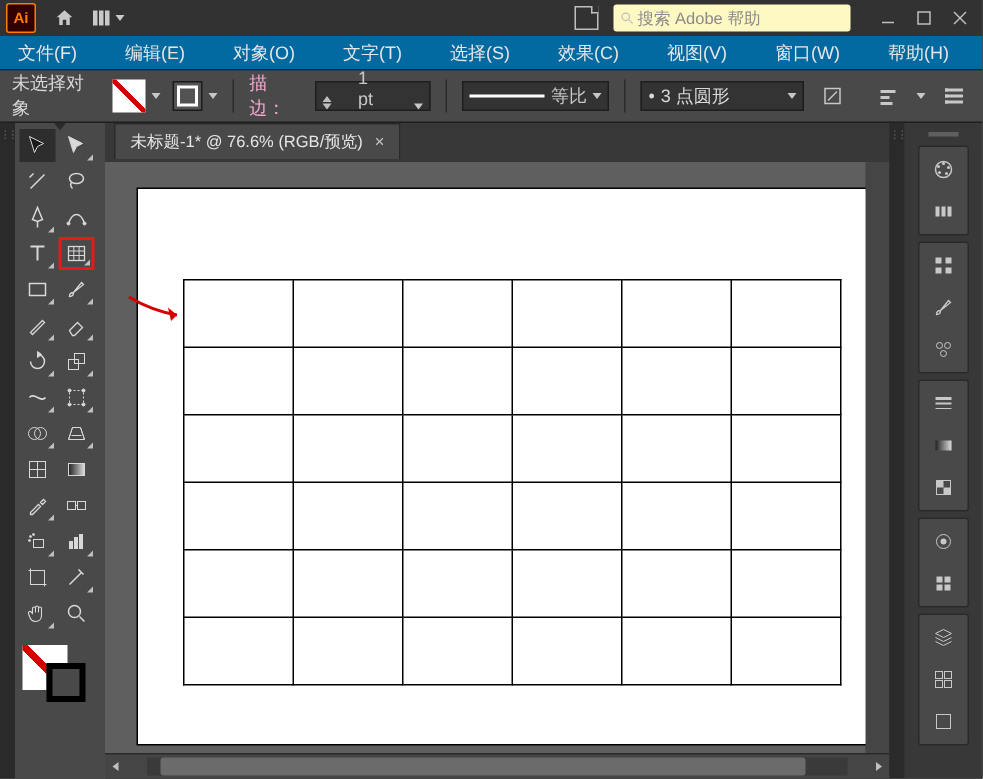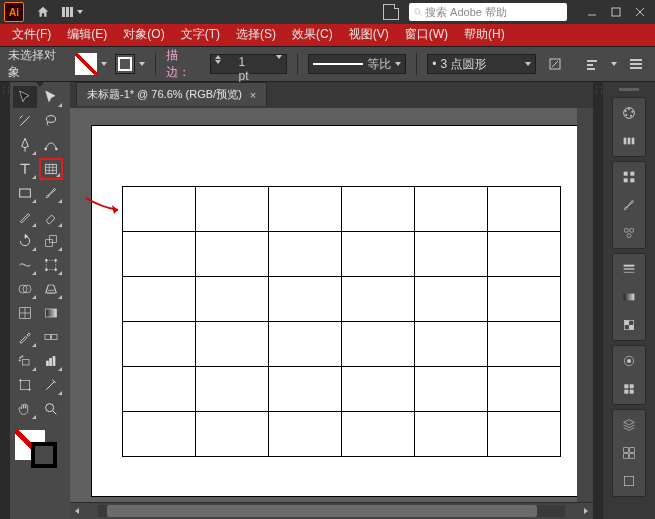--- a/index.html
+++ b/index.html
@@ -9,40 +9,40 @@
   .ai-logo{width:18px;height:18px;background:#310000;border:1px solid #ff7c00;display:flex;align-items:center;justify-content:center;color:#ff7c00;font-weight:bold;font-size:10px;border-radius:2px}
   .home-icon{width:18px;height:18px;display:flex;align-items:center;justify-content:center}
   .home-icon svg{width:14px;height:14px;fill:#c8c8c8}
   .arrange{height:18px;display:flex;align-items:center;gap:2px;color:#c8c8c8}
   .arrange .bars{display:flex;flex-direction:row;gap:1px}
   .arrange .bars span{width:3px;height:10px;background:#c8c8c8;display:block}
   .arrange .tri{width:0;height:0;border-left:3px solid transparent;border-right:3px solid transparent;border-top:4px solid #c8c8c8;margin-left:2px}
   .titlebar .spacer{flex:1}
   .doc-icon{width:14px;height:14px;border:1px solid #bfbfbf;position:relative}
   .doc-icon:before{content:"";position:absolute;right:-1px;top:-1px;width:4px;height:4px;background:#323232;border-left:1px solid #bfbfbf;border-bottom:1px solid #bfbfbf}
-  .search-box{display:flex;align-items:center;background:#ffffff;height:18px;padding:0 4px;border-radius:2px;gap:2px;width:150px}
+  .search-box{display:flex;align-items:center;background:#fef9c3;height:18px;padding:0 4px;border-radius:2px;gap:2px;width:150px}
   .search-box svg{width:10px;height:10px;fill:#bfbfbf}
   .search-box span{color:#8a8a8a;font-size:11px}
   .winbtns{display:flex;gap:2px;margin-left:4px}
   .winbtn{width:22px;height:16px;display:flex;align-items:center;justify-content:center;color:#bfbfbf;font-size:10px}
   .winbtn svg{width:12px;height:12px;stroke:#bfbfbf;fill:none;stroke-width:1}
   
-  .menubar{height:22px;background:#b91c1c;display:flex;padding:0 6px;gap:4px;border-bottom:1px solid #1e1e1e}
+  .menubar{height:22px;background:#0369a1;display:flex;align-items:center;padding:0 6px;gap:20px;border-bottom:1px solid #1e1e1e}
   .menuitem{padding:2px 6px;color:#e6e6e6;font-size:12px;cursor:default}
   
   .ctrlbar{height:34px;background:#494949;display:flex;align-items:center;gap:8px;padding:0 8px;border-bottom:1px solid #1e1e1e}
   .noselection{color:#d8d8d8}
   .swatch{width:22px;height:22px;background:#fff;position:relative}
   .swatch:after{content:"";position:absolute;inset:0;background:linear-gradient(to top right,transparent 45%,#d40000 45%,#d40000 55%,transparent 55%)}
   .tri{width:0;height:0;border-left:3px solid transparent;border-right:3px solid transparent;border-top:4px solid #c8c8c8}
   .strokebox{width:18px;height:18px;border:1px solid #1a1a1a;display:flex;align-items:center;justify-content:center;background:#535353}
   .strokebox .inner{width:10px;height:10px;border:2px solid #fff;background:#535353}
   .lbl{color:#f9a8d4}
   .divv{width:1px;height:22px;background:#2b2b2b;margin:0 2px}
-  .numbox{height:18px;background:#333;border:1px solid #1e1e1e;display:flex;align-items:flex-start;padding:0 4px;gap:18px}
+  .numbox{height:18px;background:#333;border:1px solid #1e1e1e;display:flex;align-items:flex-end;padding:0 4px;gap:18px}
   .numbox .ud{display:flex;flex-direction:column;gap:1px}
   .numbox .ud .t{width:0;height:0;border-left:3px solid transparent;border-right:3px solid transparent;border-bottom:4px solid #bfbfbf}
   .numbox .ud .b{width:0;height:0;border-left:3px solid transparent;border-right:3px solid transparent;border-top:4px solid #bfbfbf}
   .seg{display:flex;align-items:center;gap:4px}
   .profile{width:90px;height:18px;background:#333;border:1px solid #1e1e1e;display:flex;align-items:center;padding:0 4px;gap:4px}
   .profile .line{flex:1;height:2px;background:#fff}
   .dropdown{width:100px;height:18px;background:#333;border:1px solid #1e1e1e;display:flex;align-items:center;padding:0 4px;gap:4px;color:#d8d8d8}
   .iconbtn{width:20px;height:20px;display:flex;align-items:center;justify-content:center;border:1px solid transparent}
   .iconbtn svg{fill:#c8c8c8}
   .listicon{display:flex;flex-direction:column;gap:2px}

